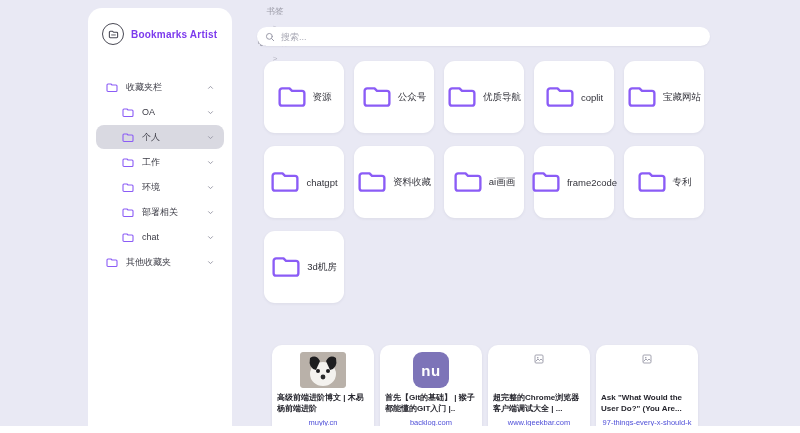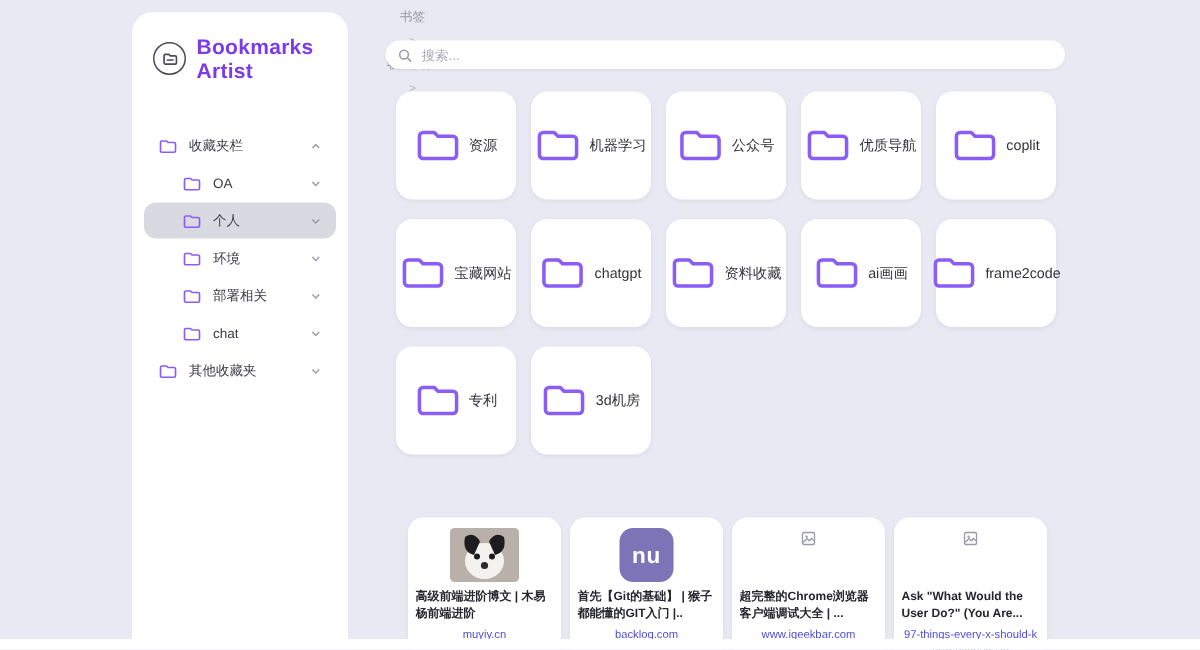--- a/index.html
+++ b/index.html
@@ -5,21 +5,21 @@
   * { margin:0; padding:0; box-sizing:border-box; }
   body { font-family:"Liberation Sans", sans-serif; }
   .page { position:relative; width:800px; height:433px; overflow:hidden; background:#e9e9f4; }
 
   
   .sidebar { position:absolute; left:88px; top:8px; width:144px; height:425px;
              background:#ffffff; border-radius:14px 14px 0 0; z-index:2; }
   .logo-row { display:flex; align-items:center; gap:7px; padding:15px 0 0 14px; cursor:pointer; }
   .logo-circle { width:22px; height:22px; border:1.6px solid #4a4a55; border-radius:50%;
                  display:flex; align-items:center; justify-content:center; flex-shrink:0; }
-  .logo-text { color:#7c3aed; font-weight:bold; font-size:14px; letter-spacing:.2px; }
+  .logo-text { color:#7c3aed; font-weight:bold; font-size:10px; letter-spacing:.2px;text-align:right; }
   .nav { margin-top:30px; display:flex; flex-direction:column; }
   .nav-row { height:24px; margin:0 8px 1px 8px; display:flex; align-items:center;
              border-radius:8px; cursor:pointer; }
   .nav-row.section { padding-left:10px; }
   .nav-row.sub { padding-left:26px; }
   .nav-row.selected { background:#d9d9e1; }
   .nav-row .f-icon { display:flex; margin-right:8px; }
   .nav-label { font-size:9px; color:#3b3b45; }
   .nav-row .chev { margin-left:auto; margin-right:9px; display:flex; }
 
@@ -116,20 +116,33 @@
             </svg>
         </span>
         <span class="nav-label">个人</span>
         <span class="chev">
           <svg width="9" height="9" viewBox="0 0 24 24" fill="none" stroke="#9a9aa8" stroke-width="2.6">
               <path d="M6 9l6 6 6-6"></path>
             </svg>
         </span>
       </div>
 
+      <div class="nav-row sub">
+        <span class="f-icon">
+          <svg width="12" height="11" viewBox="0 0 24 22" fill="none" stroke="#8b5cf6" stroke-width="2.2" stroke-linejoin="round">
+              <path d="M2 6a2 2 0 0 1 2-2h6l2 2h8a2 2 0 0 1 2 2v9a2 2 0 0 1-2 2H4a2 2 0 0 1-2-2V6z"></path>
+            </svg>
+        </span>
+        <span class="nav-label">工作</span>
+        <span class="chev">
+          <svg width="9" height="9" viewBox="0 0 24 24" fill="none" stroke="#9a9aa8" stroke-width="2.6">
+              <path d="M6 9l6 6 6-6"></path>
+            </svg>
+        </span>
+      </div>
 
       <div class="nav-row sub">
         <span class="f-icon">
           <svg width="12" height="11" viewBox="0 0 24 22" fill="none" stroke="#8b5cf6" stroke-width="2.2" stroke-linejoin="round">
               <path d="M2 6a2 2 0 0 1 2-2h6l2 2h8a2 2 0 0 1 2 2v9a2 2 0 0 1-2 2H4a2 2 0 0 1-2-2V6z"></path>
             </svg>
         </span>
         <span class="nav-label">环境</span>
         <span class="chev">
           <svg width="9" height="9" viewBox="0 0 24 24" fill="none" stroke="#9a9aa8" stroke-width="2.6">
@@ -201,28 +214,20 @@
   </div>
 
   <div class="folder-grid">
     <div class="folder-card">
       <span class="big-folder">
           <svg width="30" height="26" viewBox="0 0 24 21" fill="none" stroke="#8b5cf6" stroke-width="1.9" stroke-linejoin="round">
             <path d="M2 5.5A2 2 0 0 1 4 3.5h6l2 2h8a2 2 0 0 1 2 2v8a2 2 0 0 1-2 2H4a2 2 0 0 1-2-2v-10z"></path>
           </svg>
         </span>
       <span class="folder-label">资源</span>
-    </div>
-    <div class="folder-card">
-      <span class="big-folder">
-          <svg width="30" height="26" viewBox="0 0 24 21" fill="none" stroke="#8b5cf6" stroke-width="1.9" stroke-linejoin="round">
-            <path d="M2 5.5A2 2 0 0 1 4 3.5h6l2 2h8a2 2 0 0 1 2 2v8a2 2 0 0 1-2 2H4a2 2 0 0 1-2-2v-10z"></path>
-          </svg>
-        </span>
-      <span class="folder-label">机器学习</span>
     </div>
     <div class="folder-card">
       <span class="big-folder">
           <svg width="30" height="26" viewBox="0 0 24 21" fill="none" stroke="#8b5cf6" stroke-width="1.9" stroke-linejoin="round">
             <path d="M2 5.5A2 2 0 0 1 4 3.5h6l2 2h8a2 2 0 0 1 2 2v8a2 2 0 0 1-2 2H4a2 2 0 0 1-2-2v-10z"></path>
           </svg>
         </span>
       <span class="folder-label">公众号</span>
     </div>
     <div class="folder-card">

